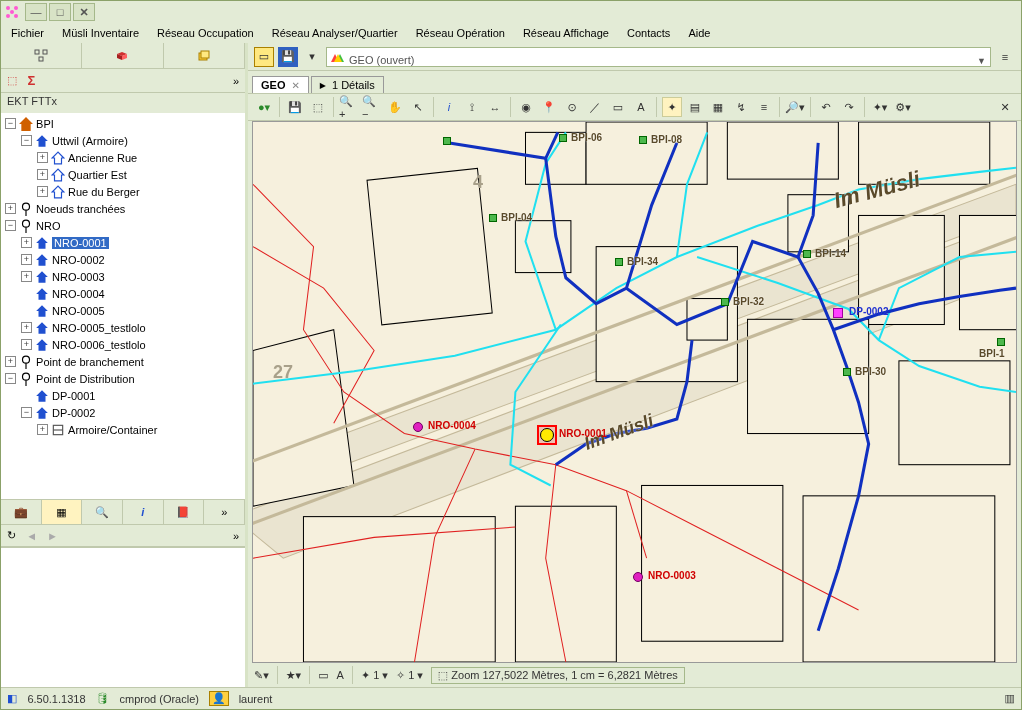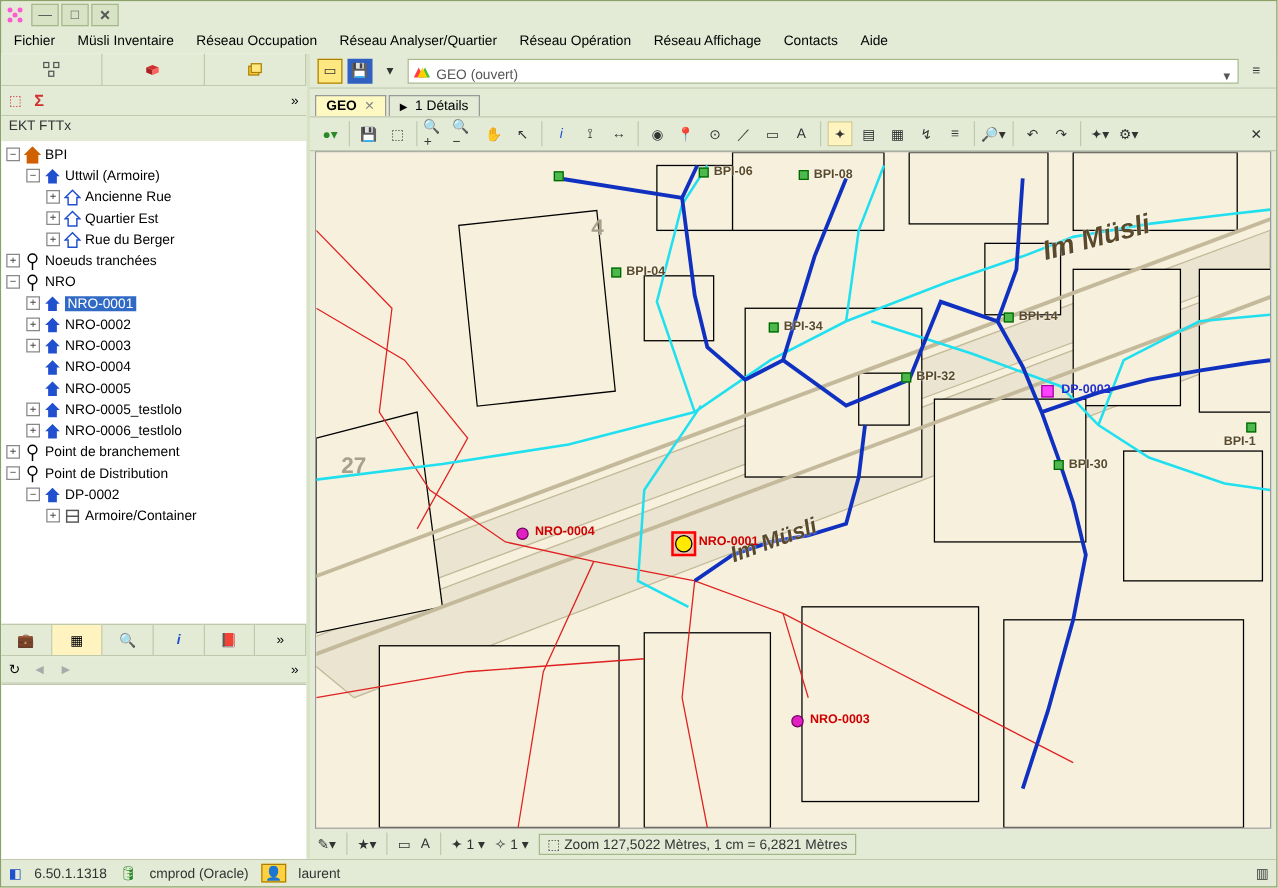--- a/index.html
+++ b/index.html
@@ -38,21 +38,21 @@
   .bottom-tabs .cell{ flex:1; border-right:1px solid #c0c9ad; display:flex; align-items:center; justify-content:center;}
   .lower-tb{ height:22px; background:#e3ebd6; border-bottom:1px solid #c0c9ad; display:flex; align-items:center; padding:0 6px; gap:10px;}
   .lower-area{ height:140px; background:#fff; border-top:1px solid #c0c9ad;}
 
   
   .right-panel { flex:1; display:flex; flex-direction:column; background:#e3ebd6;}
   .doc-toolbar{ height:28px; background:#e3ebd6; display:flex; align-items:center; padding:0 6px; gap:4px; border-bottom:1px solid #c0c9ad;}
   .doc-dropdown{ flex:1; height:20px; background:#fff; border:1px solid #a5b88a; display:flex; align-items:flex-end; padding:0 4px; color:#555;}
   .doc-dropdown .dd-arrow{ margin-left:auto; font-size:9px;}
   .tabstrip{ height:22px; display:flex; align-items:flex-end; padding:0 4px; background:#e3ebd6;}
-  .tab{ background:#fef9c3; border:1px solid #999; border-bottom:none; padding:2px 8px; display:flex; align-items:center; gap:6px; margin-right:2px;}
+  .tab{ background:#ffffff; border:1px solid #999; border-bottom:none; padding:2px 8px; display:flex; align-items:center; gap:6px; margin-right:2px;}
   .tab .close{ color:#888; font-size:10px;}
   .tab.inactive{ background:#e3ebd6;}
   .map-toolbar{ height:28px; background:#e3ebd6; border-top:1px solid #c0c9ad; border-bottom:1px solid #c0c9ad; display:flex; align-items:center; padding:0 6px; gap:3px;}
   .tbtn{ width:20px; height:20px; display:flex; align-items:center; justify-content:center; color:#333;}
   .tbtn.sep{ width:1px; height:20px; background:#c0c9ad; margin:0 2px;}
   .tbtn.hi{ background:#fff3c0; border:1px solid #cc9;}
   
   .map-container{ flex:1; background:#f6f0dd; position:relative; border:1px solid #999; margin:0 4px;}
   .map-label{ position:absolute; font-weight:bold; font-size:10px;}
   .green-sq{position:absolute; width:8px;height:8px; background:#4db84d; border:1px solid #060;}
@@ -182,20 +182,23 @@
             <path d="M6 1L1 6h2v5h6V6h2z" fill="#2050d0"></path>
           </svg>&nbsp;<span>NRO-0006_testlolo</span></div>
       <div class="tree-row indent0"><span class="expander">+</span><svg class="icon-sm" viewBox="0 0 12 12">
             <circle cx="6" cy="4" r="3" fill="none" stroke="#000"></circle>
             <line x1="6" y1="7" x2="6" y2="12" stroke="#000"></line>
           </svg>&nbsp;<span>Point de branchement</span></div>
       <div class="tree-row indent0"><span class="expander">−</span><svg class="icon-sm" viewBox="0 0 12 12">
             <circle cx="6" cy="4" r="3" fill="none" stroke="#000"></circle>
             <line x1="6" y1="7" x2="6" y2="12" stroke="#000"></line>
           </svg>&nbsp;<span>Point de Distribution</span></div>
+      <div class="tree-row indent1"><span style="width:14px;display:inline-block;"></span><svg class="icon-sm" viewBox="0 0 12 12">
+            <path d="M6 1L1 6h2v5h6V6h2z" fill="#2050d0"></path>
+          </svg>&nbsp;<span>DP-0001</span></div>
       <div class="tree-row indent1"><span class="expander">−</span><svg class="icon-sm" viewBox="0 0 12 12">
             <path d="M6 1L1 6h2v5h6V6h2z" fill="#2050d0"></path>
           </svg>&nbsp;<span>DP-0002</span></div>
       <div class="tree-row indent2"><span class="expander">+</span><svg class="icon-sm" viewBox="0 0 12 12">
             <rect x="2" y="2" width="8" height="8" fill="none" stroke="#555"></rect>
             <line x1="2" y1="6" x2="10" y2="6" stroke="#555"></line>
           </svg>&nbsp;<span>Armoire/Container</span></div>
     </div>
 
     <div class="bottom-tabs">

